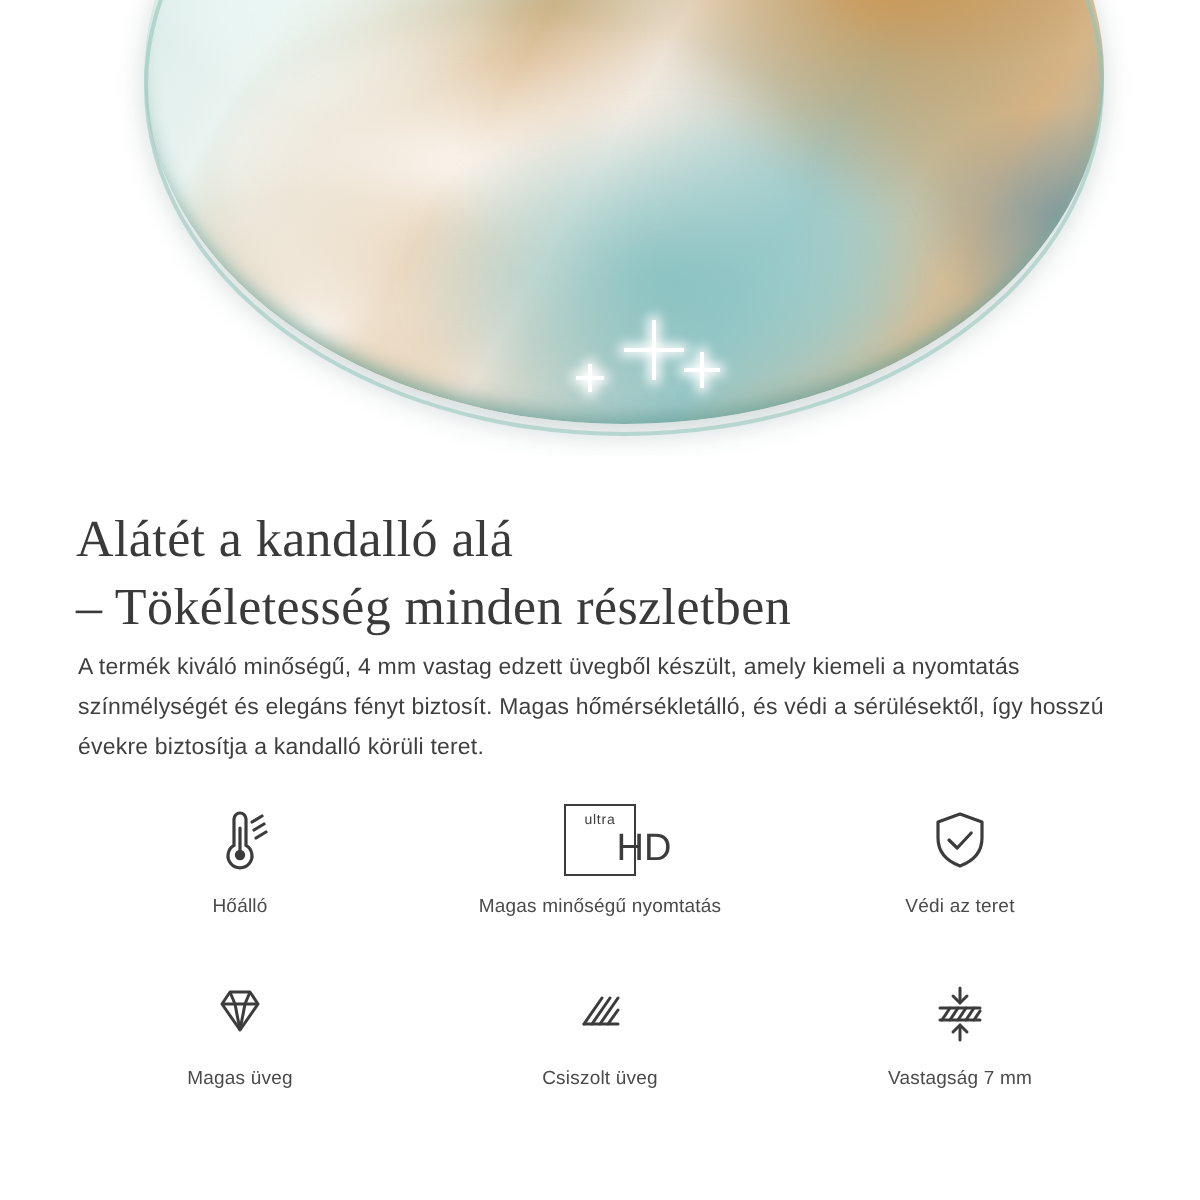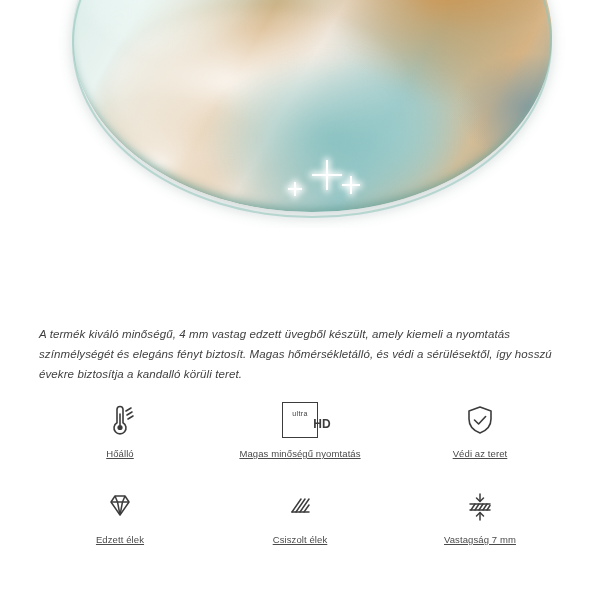--- a/index.html
+++ b/index.html
@@ -150,21 +150,20 @@
 
   .body-copy {
     position: absolute;
     left: 39px;
     top: 312px;
     width: 522px;
     font-size: 11.5px;
     line-height: 20px;
     color: #3f3f3f;
     letter-spacing: 0.1px;
-    font-style: italic;
   }
 
   
   .features {
     position: absolute;
     left: 30px;
     top: 398px;
     width: 540px;
     display: grid;
     grid-template-columns: repeat(3, 1fr);
@@ -182,54 +181,57 @@
     display: flex;
     align-items: center;
     justify-content: center;
   }
   .feature .cap {
     margin-top: 6px;
     font-size: 9.5px;
     color: #4a4a4a;
     text-align: right;
     letter-spacing: 0.1px;
-    text-decoration: underline;
   }
   .hdbox {
     width: 34px;
     height: 34px;
     border: 1.6px solid #3c3c3c;
     display: flex;
     flex-direction: column;
     align-items: center;
     justify-content: center;
     line-height: 1;
   }
   .hdbox .u { font-size: 7px; color: #3c3c3c; letter-spacing: 0.4px; }
-  .hdbox .hd { font-size: 12px; font-weight: bold; color: #3c3c3c; margin-top: 1px; padding-left: 44px; }
+  .hdbox .hd { font-size: 19px; font-weight: normal; color: #3c3c3c; margin-top: 1px; padding-left: 44px; }
 </style>
 </head>
 <body>
 
 <div class="page">
 
   <div class="hero">
     <div class="hero-disc">
       <div class="swirl4"></div>
       <div class="swirl2"></div>
       <div class="swirl1"></div>
       <div class="swirl3"></div>
       <div class="edge"></div>
     </div>
     <div class="hero-rim"></div>
     <div class="sparkle s1"></div>
     <div class="sparkle s2"></div>
     <div class="sparkle s3"></div>
   </div>
 
+  <h1 class="headline">
+    <span>Alátét a kandalló alá</span>
+    <span class="line2">– Tökéletesség minden részletben</span>
+  </h1>
 
   <p class="body-copy">A termék kiváló minőségű, 4 mm vastag edzett üvegből készült, amely kiemeli a nyomtatás színmélységét és elegáns fényt biztosít. Magas hőmérsékletálló, és védi a sérülésektől, így hosszú évekre biztosítja a kandalló körüli teret.</p>
 
   <div class="features">
 
     <div class="feature">
       <div class="ico">
         <svg width="40" height="40" viewBox="0 0 40 40" fill="none" stroke="#3c3c3c" stroke-width="1.6" stroke-linecap="round">
           <path d="M17 9.5a3 3 0 0 1 6 0v13.2a6 6 0 1 1-6 0V9.5z"></path>
           <line x1="20" y1="14" x2="20" y2="25"></line>
@@ -266,34 +268,34 @@
       <div class="ico">
         <svg width="40" height="40" viewBox="0 0 40 40" fill="none" stroke="#3c3c3c" stroke-width="1.5" stroke-linejoin="round">
           <path d="M11 16l4-6h10l4 6-9 13-9-13z"></path>
           <line x1="11" y1="16" x2="29" y2="16"></line>
           <line x1="15" y1="10" x2="17.5" y2="16"></line>
           <line x1="25" y1="10" x2="22.5" y2="16"></line>
           <line x1="17.5" y1="16" x2="20" y2="29"></line>
           <line x1="22.5" y1="16" x2="20" y2="29"></line>
         </svg>
       </div>
-      <div class="cap">Edzett élek</div>
+      <div class="cap">Magas üveg</div>
     </div>
 
     <div class="feature">
       <div class="ico">
         <svg width="40" height="40" viewBox="0 0 40 40" fill="none" stroke="#3c3c3c" stroke-width="1.5" stroke-linecap="round">
           <path d="M12 26l9-13"></path>
           <path d="M16 26l9-13"></path>
           <path d="M20 26l9-13"></path>
           <path d="M24 26l5-7"></path>
           <path d="M12 26h17"></path>
         </svg>
       </div>
-      <div class="cap">Csiszolt élek</div>
+      <div class="cap">Csiszolt üveg</div>
     </div>
 
     <div class="feature">
       <div class="ico">
         <svg width="40" height="40" viewBox="0 0 40 40" fill="none" stroke="#3c3c3c" stroke-width="1.5" stroke-linecap="round">
           <line x1="20" y1="8" x2="20" y2="15"></line>
           <polyline points="16.5,12 20,15.5 23.5,12"></polyline>
           <line x1="10" y1="18" x2="30" y2="18"></line>
           <line x1="10" y1="24" x2="30" y2="24"></line>
           <line x1="11" y1="24" x2="15" y2="18"></line>

